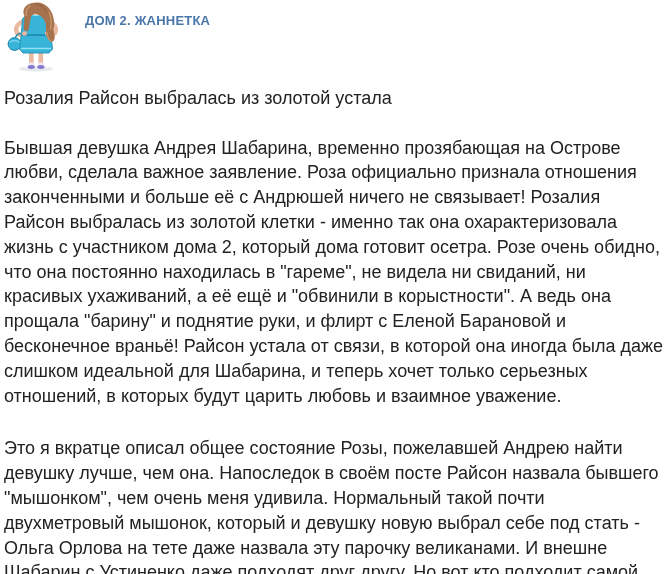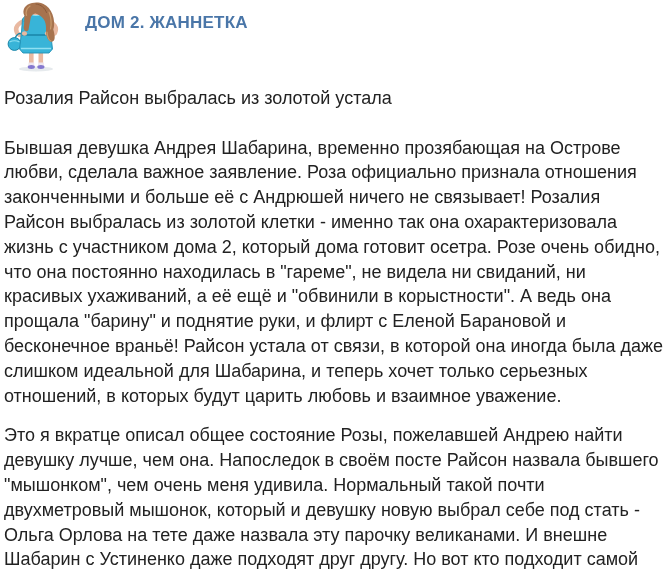--- a/index.html
+++ b/index.html
@@ -23,39 +23,39 @@
   .avatar {
     position: absolute;
     left: 5px; top: 2px;
     width: 62px; height: 70px;
     cursor: pointer;
   }
   .avatar svg { width: 100%; height: 100%; display: block; }
   .community-name {
     position: absolute;
     left: 85px; top: 13px;
-    font-size: 17px;
+    font-size: 13px;
     font-weight: 700;
     letter-spacing: 0.2px;
     color: #4a76a8;
     cursor: pointer;
     text-decoration: none;
   }
   .post-content {
     padding: 14px 5px 0 4px;
     font-size: 18px;
     line-height: 24.8px;
     color: #222222;
     text-align: left;
   }
   .post-title {
     margin-bottom: 24.8px;
   }
   .paragraph {
-    margin-bottom: 15px;
+    margin-bottom: 28px;
   }
   .paragraph:last-child { margin-bottom: 0; }
 </style>
 </head>
 <body>
 
 <div class="post">
 
   <div class="post-header">
 

